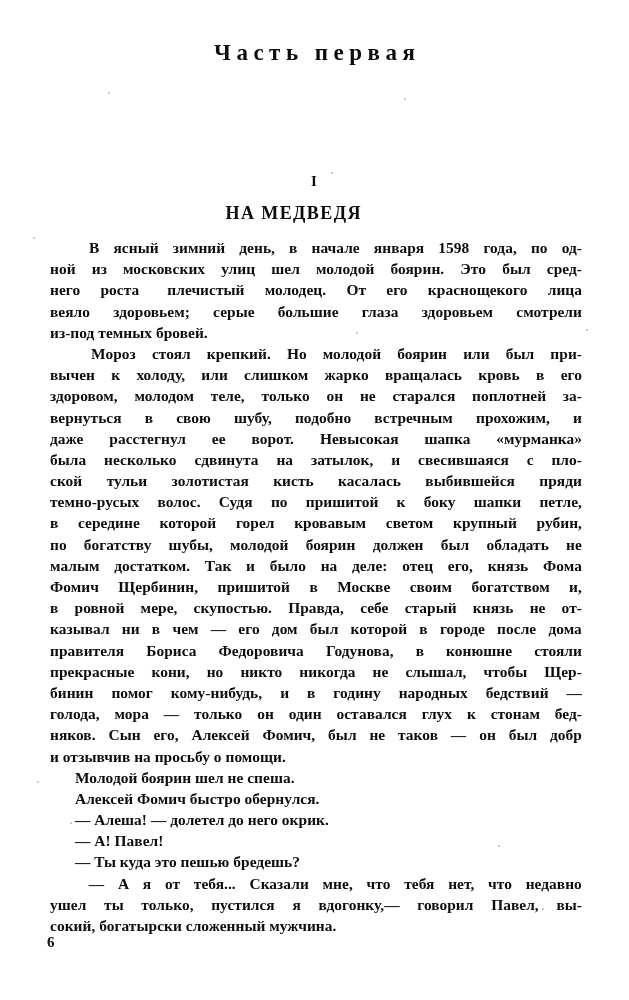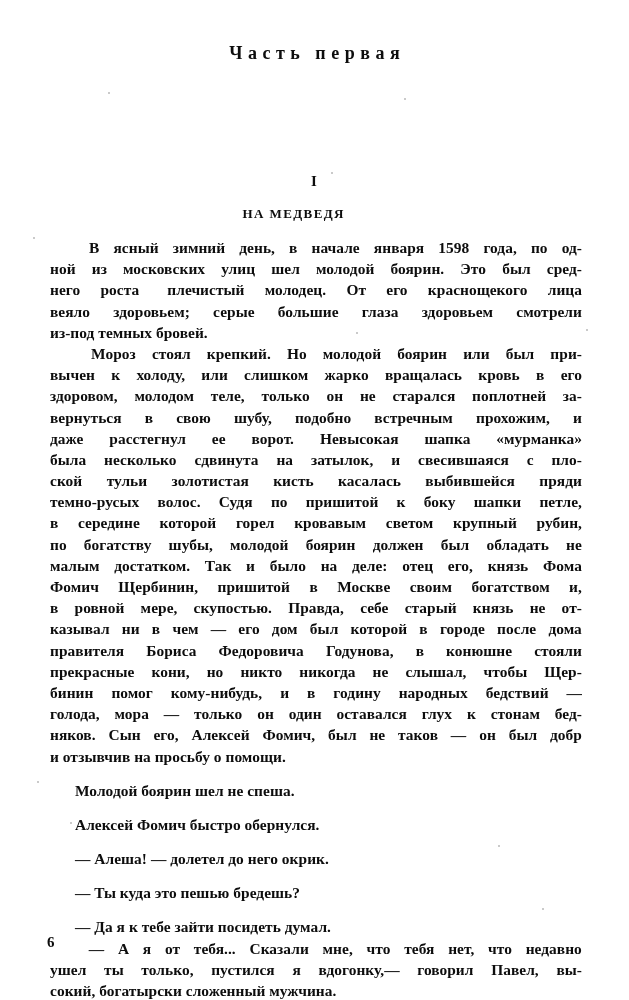--- a/index.html
+++ b/index.html
@@ -24,21 +24,21 @@
     background: #ffffff;
   }
 
   
   .part-title {
     position: absolute;
     top: 40px;
     left: 0;
     width: 629px;
     text-align: center;
-    font-size: 18px;
+    font-size: 23px;
     font-weight: bold;
     letter-spacing: 5.5px;
     text-indent: 5.5px;
     line-height: 26px;
     white-space: pre;
   }
 
   
   .chapter-number {
     position: absolute;
@@ -52,21 +52,21 @@
     letter-spacing: 1px;
   }
 
   
   .chapter-title {
     position: absolute;
     top: 204px;
     left: 0;
     width: 586px;
     text-align: center;
-    font-size: 13px;
+    font-size: 18px;
     font-weight: bold;
     letter-spacing: 1.4px;
     text-indent: 1.4px;
     line-height: 19px;
     white-space: pre;
   }
 
   
   .body-text {
     position: absolute;
@@ -90,21 +90,20 @@
     display: flex;
     justify-content: space-between;
     white-space: pre;
   }
   .text-line.justify > span {
     white-space: pre;
   }
 
   .indent {
     padding-left: 25px;
-    margin-top: 13px;
   }
 
   
   .folio {
     position: absolute;
     top: 933px;
     left: 47px;
     font-size: 15px;
     font-weight: bold;
     line-height: 18px;
@@ -151,22 +150,22 @@
       <div class="text-line justify"><span>казывал</span><span>ни</span><span>в</span><span>чем</span><span>—</span><span>его</span><span>дом</span><span>был</span><span>которой</span><span>в</span><span>городе</span><span>после</span><span>дома</span></div>
       <div class="text-line justify"><span>правителя</span><span>Бориса</span><span>Федоровича</span><span>Годунова,</span><span>в</span><span>конюшне</span><span>стояли</span></div>
       <div class="text-line justify"><span>прекрасные</span><span>кони,</span><span>но</span><span>никто</span><span>никогда</span><span>не</span><span>слышал,</span><span>чтобы</span><span>Щер-</span></div>
       <div class="text-line justify"><span>бинин</span><span>помог</span><span>кому-нибудь,</span><span>и</span><span>в</span><span>годину</span><span>народных</span><span>бедствий</span><span>—</span></div>
       <div class="text-line justify"><span>голода,</span><span>мора</span><span>—</span><span>только</span><span>он</span><span>один</span><span>оставался</span><span>глух</span><span>к</span><span>стонам</span><span>бед-</span></div>
       <div class="text-line justify"><span>няков.</span><span>Сын</span><span>его,</span><span>Алексей</span><span>Фомич,</span><span>был</span><span>не</span><span>таков</span><span>—</span><span>он</span><span>был</span><span>добр</span></div>
       <div class="text-line">и отзывчив на просьбу о помощи.</div>
       <div class="text-line indent">Молодой боярин шел не спеша.</div>
       <div class="text-line indent">Алексей Фомич быстро обернулся.</div>
       <div class="text-line indent">— Алеша! — долетел до него окрик.</div>
+      <div class="text-line indent">— А! Павел!</div>
       <div class="text-line indent">— Ты куда это пешью бредешь?</div>
-      <div class="text-line indent">— Да я к тебе зайти посидеть думал.</div>
       <div class="text-line justify"><span style="width: 25px;"></span><span>—</span><span>А</span><span>я</span><span>от</span><span>тебя...</span><span>Сказали</span><span>мне,</span><span>что</span><span>тебя</span><span>нет,</span><span>что</span><span>недавно</span></div>
       <div class="text-line justify"><span>ушел</span><span>ты</span><span>только,</span><span>пустился</span><span>я</span><span>вдогонку,—</span><span>говорил</span><span>Павел,</span><span>вы-</span></div>
       <div class="text-line">сокий, богатырски сложенный мужчина.</div>
     </div>
 
   <div class="folio">6</div>
 
   <span class="speck" style="left:108px;  top:92px;  width:2px; height:2px;"></span>
   <span class="speck" style="left:404px;  top:98px;  width:2px; height:2px;"></span>
   <span class="speck" style="left:331px;  top:172px; width:2px; height:2px;"></span>

